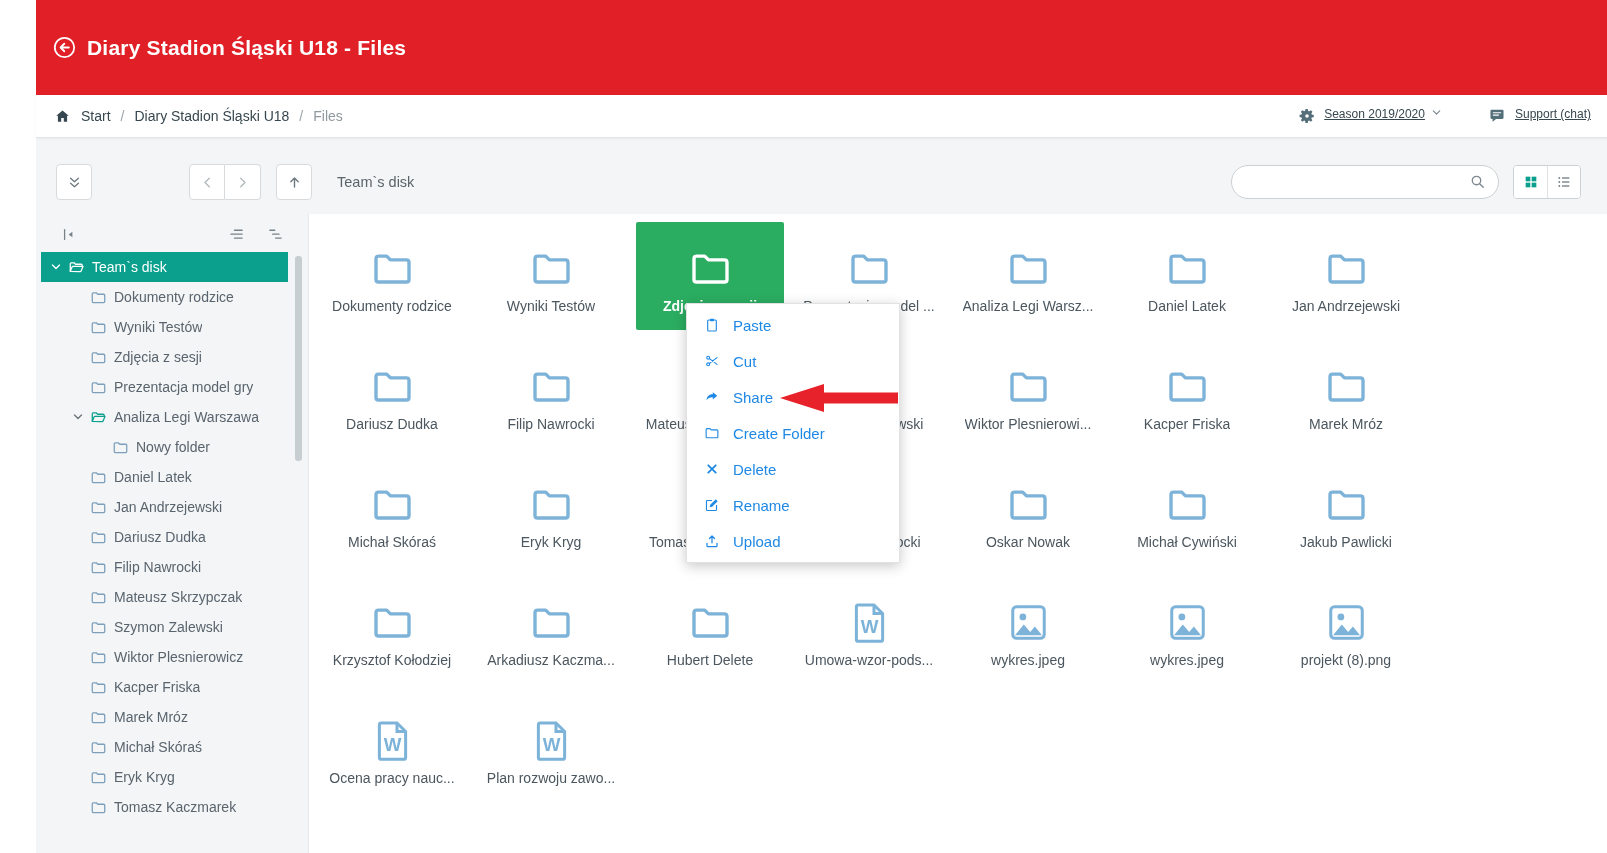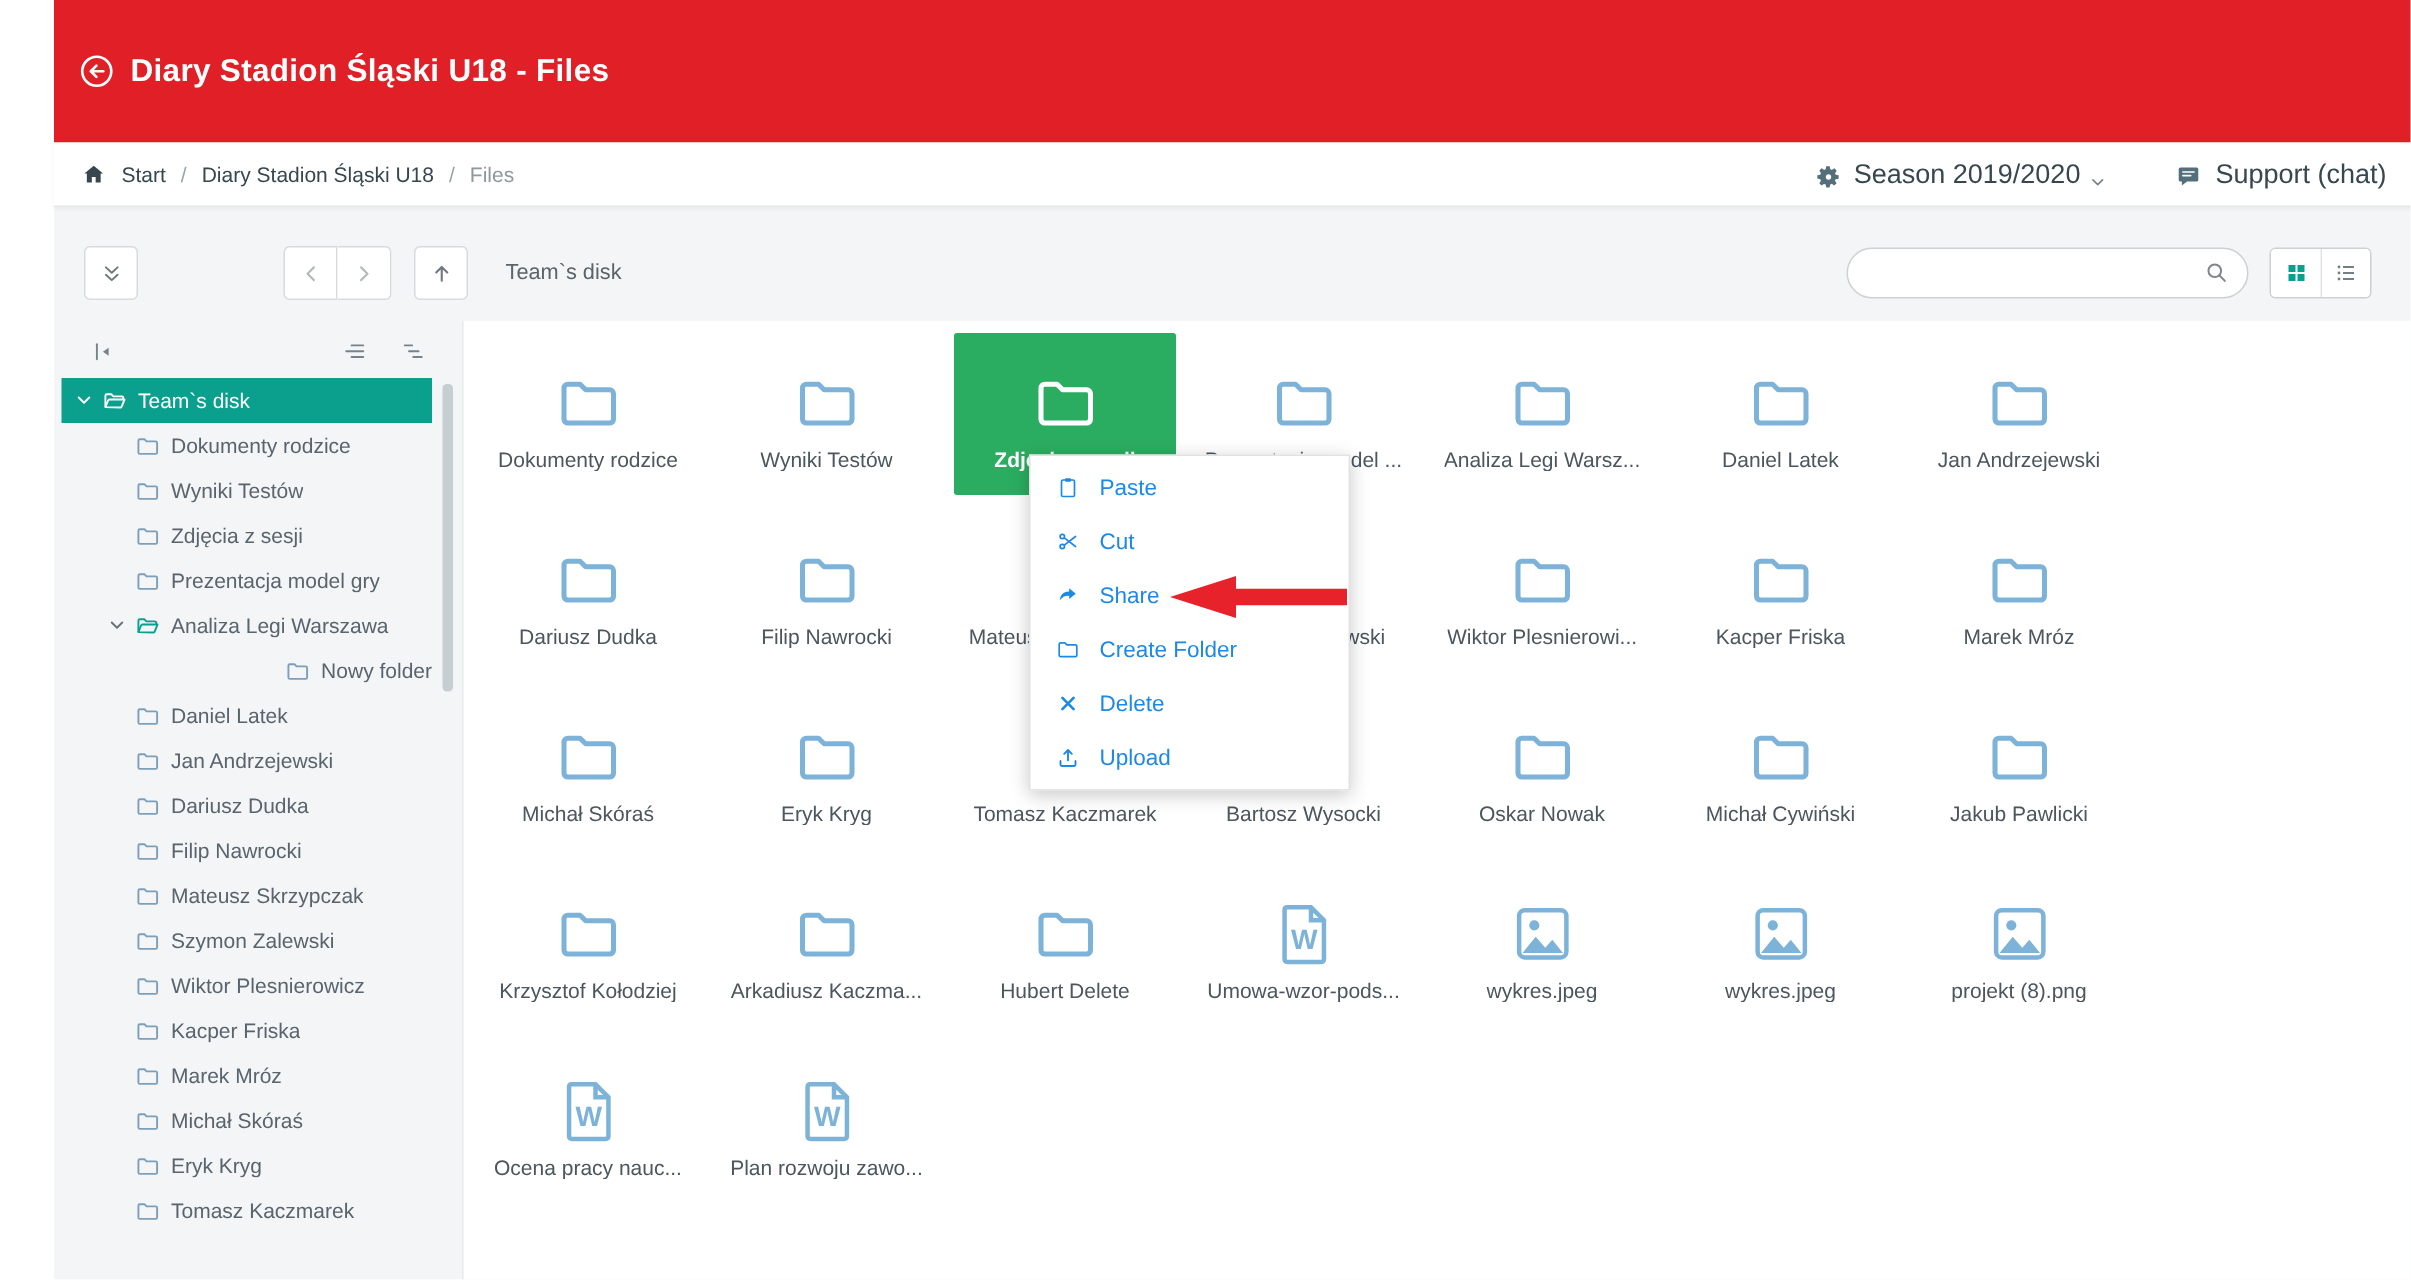--- a/index.html
+++ b/index.html
@@ -19,21 +19,21 @@
 
   
   .crumb-bar { height:43px; background:#fff; border-bottom:1px solid #e3e5e6; box-shadow:0 1px 3px rgba(0,0,0,.05);
     display:flex; align-items:center; justify-content:space-between; padding:0 52px 0 18px; position:relative; z-index:5; }
   .bc-left { display:flex; align-items:center; gap:10px; font-size:14px; }
   .bc-left .crumb { color:#37474f; cursor:pointer; }
   .bc-left .sep { color:#9aa4a9; }
   .bc-left .current { color:#8f989d; }
   .home-ic { width:17px; height:17px; color:#37474f; display:flex; cursor:pointer; }
   .home-ic svg { width:17px; height:17px; }
-  .bc-right { display:flex; align-items:flex-end; font-size:18px; }
+  .bc-right { display:flex; align-items:flex-start; font-size:12px;text-decoration:underline; }
   .gear-ic, .chat-ic { width:18px; height:18px; color:#546e7a; display:flex; cursor:pointer; }
   .gear-ic svg, .chat-ic svg { width:18px; height:18px; }
   .season { margin-left:8px; cursor:pointer; }
   .chev-sm { width:11px; height:11px; color:#78838a; margin-left:6px; display:flex; }
   .chev-sm svg { width:11px; height:11px; }
   .chat-ic { margin-left:46px; }
   .support { margin-left:9px; cursor:pointer; }
 
   
   .content { position:relative; height:715px; background:#f3f5f6; }
@@ -301,21 +301,21 @@
                 </svg>
               </span>
               <span class="tf open">
                 <svg viewBox="0 0 24 24">
                   <path d="M3.2 17.5V6.8c0-.8.6-1.4 1.4-1.4h4.1l2 2h7.9c.8 0 1.4.6 1.4 1.4v1.4" fill="none" stroke="currentColor" stroke-width="1.8" stroke-linejoin="round"></path>
                   <path d="M3.2 17.5l2.5-6.2c.2-.5.7-.9 1.3-.9h14.2l-2.7 6.6c-.2.5-.7.9-1.3.9z" fill="none" stroke="currentColor" stroke-width="1.8" stroke-linejoin="round"></path>
                 </svg>
               </span>
               <span class="tl">Analiza Legi Warszawa</span>
             </div>
-            <div class="tree-row" style="padding-left: 53px; justify-content: flex-end;">
+            <div class="tree-row" style="padding-left: 53px;">
               <span class="tw"></span>
               <span class="tf">
                 <svg viewBox="0 0 24 24">
                   <path d="M3.2 17.8V6.8c0-.8.6-1.4 1.4-1.4h4.3l2 2h8.5c.8 0 1.4.6 1.4 1.4v9c0 .8-.6 1.4-1.4 1.4H4.6c-.8 0-1.4-.6-1.4-1.4z" fill="none" stroke="currentColor" stroke-width="1.8" stroke-linejoin="round"></path>
                 </svg>
               </span>
               <span class="tl">Nowy folder</span>
             </div>
             <div class="tree-row" style="padding-left: 31px;">
               <span class="tw"></span>
@@ -735,20 +735,29 @@
         <span class="mi">
           <svg viewBox="0 0 24 24">
             <path d="M6.4 6.4l11.2 11.2M17.6 6.4L6.4 17.6" stroke="currentColor" stroke-width="2.7" stroke-linecap="round"></path>
           </svg>
         </span>
         <span class="ml">Delete</span>
       </div>
       <div class="menu-item">
         <span class="mi">
           <svg viewBox="0 0 24 24">
+            <path d="M11.5 5.2H5.3c-.9 0-1.6.7-1.6 1.6v11.9c0 .9.7 1.6 1.6 1.6h11.9c.9 0 1.6-.7 1.6-1.6v-6.2" fill="none" stroke="currentColor" stroke-width="1.7" stroke-linecap="round"></path>
+            <path d="M17.7 3.5l2.8 2.8-8.3 8.3-3.6.8.8-3.6z" fill="currentColor"></path>
+          </svg>
+        </span>
+        <span class="ml">Rename</span>
+      </div>
+      <div class="menu-item">
+        <span class="mi">
+          <svg viewBox="0 0 24 24">
             <path d="M12 14.8V4.8M8.2 8.3L12 4.5l3.8 3.8" fill="none" stroke="currentColor" stroke-width="1.9" stroke-linecap="round" stroke-linejoin="round"></path>
             <path d="M4.5 15.5v3.6c0 .8.6 1.4 1.4 1.4h12.2c.8 0 1.4-.6 1.4-1.4v-3.6" fill="none" stroke="currentColor" stroke-width="1.9" stroke-linecap="round"></path>
           </svg>
         </span>
         <span class="ml">Upload</span>
       </div>
     </div>
 
   <svg class="red-arrow" viewBox="0 0 118 30">
     <polygon points="0,15 44,1 44,9.5 118,9.5 118,20.5 44,20.5 44,29" fill="#e8222a"></polygon>

